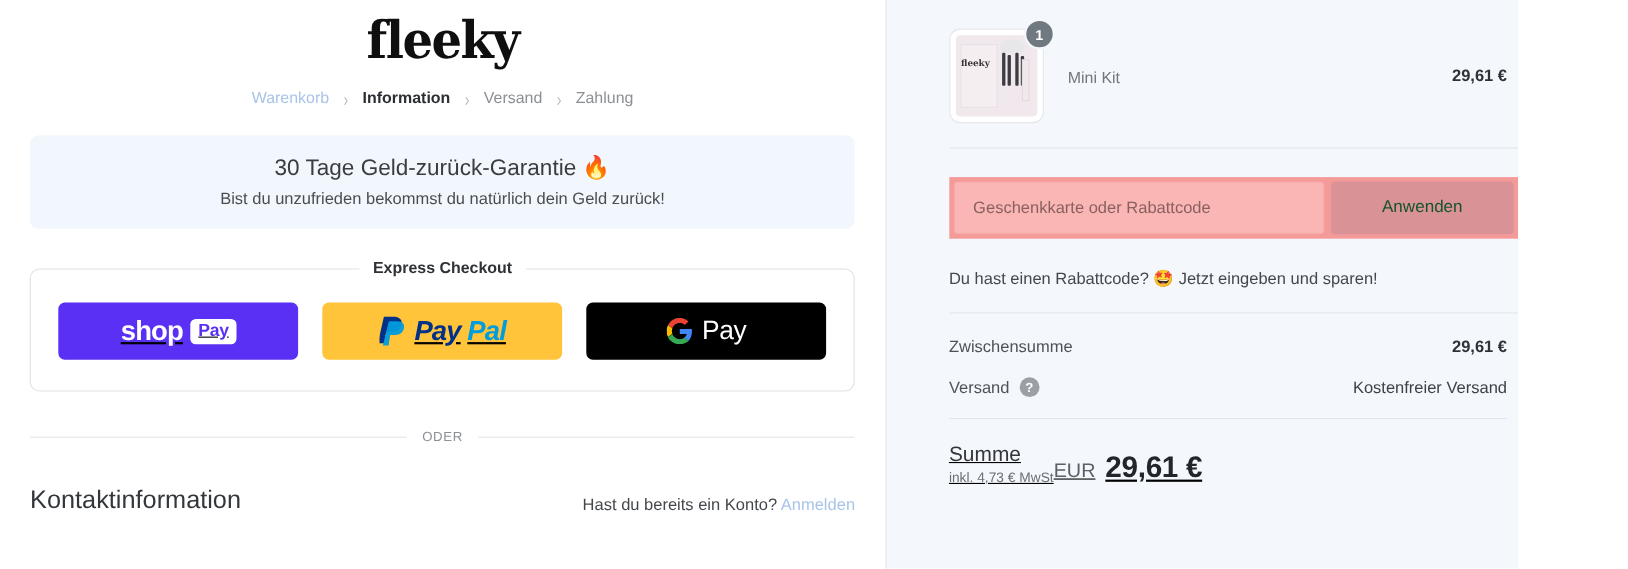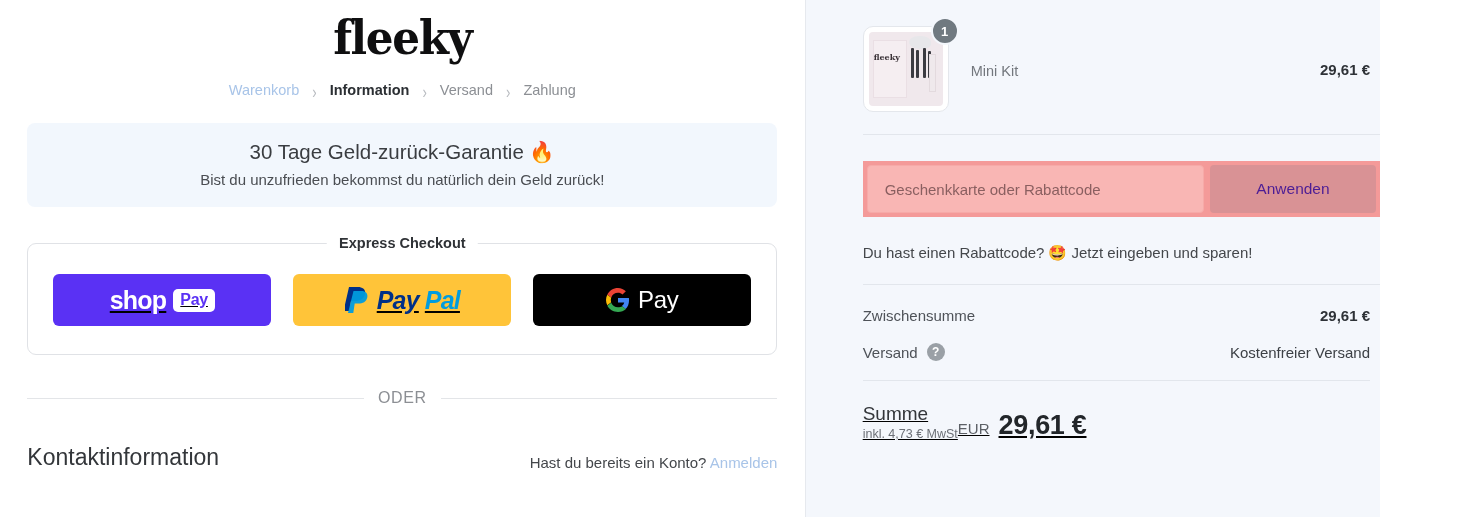--- a/index.html
+++ b/index.html
@@ -126,21 +126,21 @@
   .pp-dark { color: #003087; }
   .pp-light { color: #009cde; }
   .gpay-mark { display: flex; align-items: center; gap: 8px; }
   .gpay-word { color: #ffffff; font-size: 24px; letter-spacing: -0.3px; }
 
   .oder-row {
     margin-top: 34px;
     display: flex; align-items: center; gap: 14px;
   }
   .oder-line { flex: 1; height: 1px; background: #e3e5e8; }
-  .oder-text { font-size: 16px; color: #8c8f94; letter-spacing: 0.6px; }
+  .oder-text { font-size: 12px; color: #8c8f94; letter-spacing: 0.6px; }
 
   .contact-row {
     margin-top: 37px;
     display: flex;
     align-items: flex-end;
     justify-content: space-between;
   }
   .contact-title { font-size: 23px; color: #33363a; font-weight: 400; }
   .contact-acct { font-size: 15px; color: #44474b; }
   .contact-link { color: #a8c4e8; }
@@ -215,21 +215,21 @@
     display: flex; align-items: center;
     padding-left: 17px;
     font-size: 15px; color: #8a5f60;
   }
   .discount-apply {
     width: 166px;
     margin: 4px 4px 4px 6px;
     background: #d99295;
     border-radius: 4px;
     display: flex; align-items: center; justify-content: center;
-    font-size: 15.5px; color: #4c1d95;
+    font-size: 15.5px; color: #14532d;
     cursor: pointer;
   }
   .discount-hint { margin-top: 27px; font-size: 15px; color: #44474b; }
 
   .totals { margin-top: 22px; padding-right: 10px; }
   .total-row {
     display: flex; align-items: center; justify-content: space-between;
     margin-bottom: 19px;
   }
   .total-label { font-size: 15px; color: #4e5258; display: flex; align-items: center; gap: 9px; }
@@ -240,21 +240,21 @@
     background: #9aa0a6; color: #ffffff;
     font-size: 12px; font-weight: 700;
     display: flex; align-items: center; justify-content: center;
     cursor: pointer;
   }
   .grand-rule { height: 1px; background: #e2e6ec; margin: 2px 0 22px; }
   .grand-row { display: flex; align-items: flex-end; padding-right: 10px; text-decoration: underline; }
   .grand-label { font-size: 19px; color: #33363a; }
   .grand-sub { font-size: 12.5px; color: #6c7077; margin-top: 2px; }
   .grand-amt { display: flex; align-items: baseline; gap: 9px; }
-  .grand-cur { font-size: 15px; color: #5c6066; }
+  .grand-cur { font-size: 18px; color: #5c6066; }
   .grand-val { font-size: 27px; font-weight: 700; color: #22262a; letter-spacing: -0.3px; }
 </style>
 </head>
 <body>
 
 <div id="page">
 
   <div class="main-col">
     <div class="main-inner">
 

